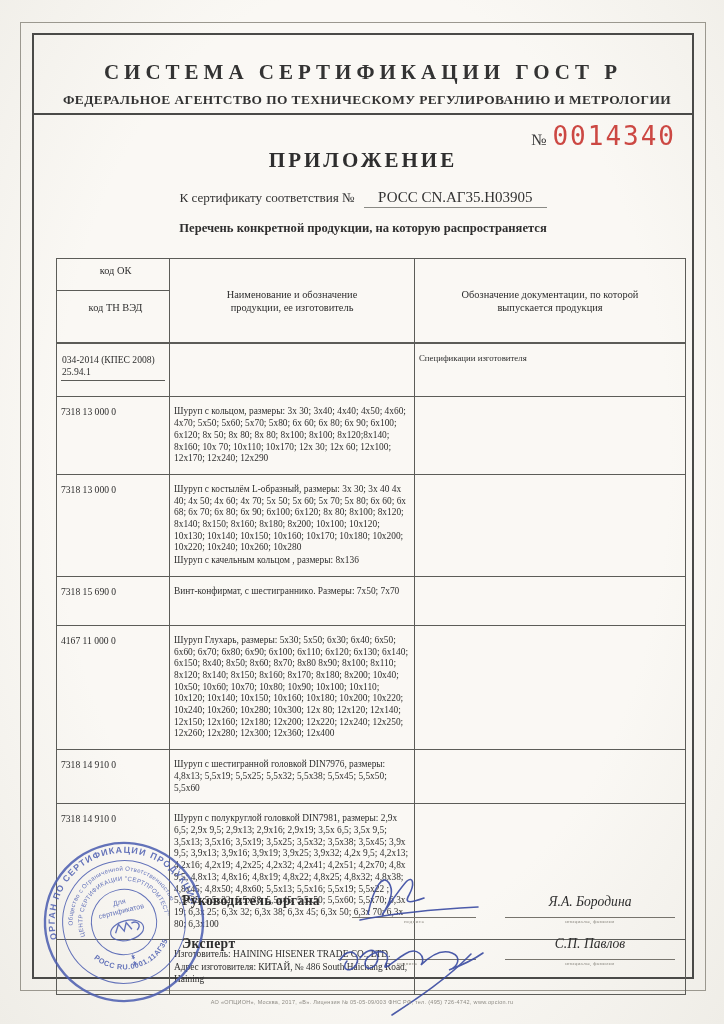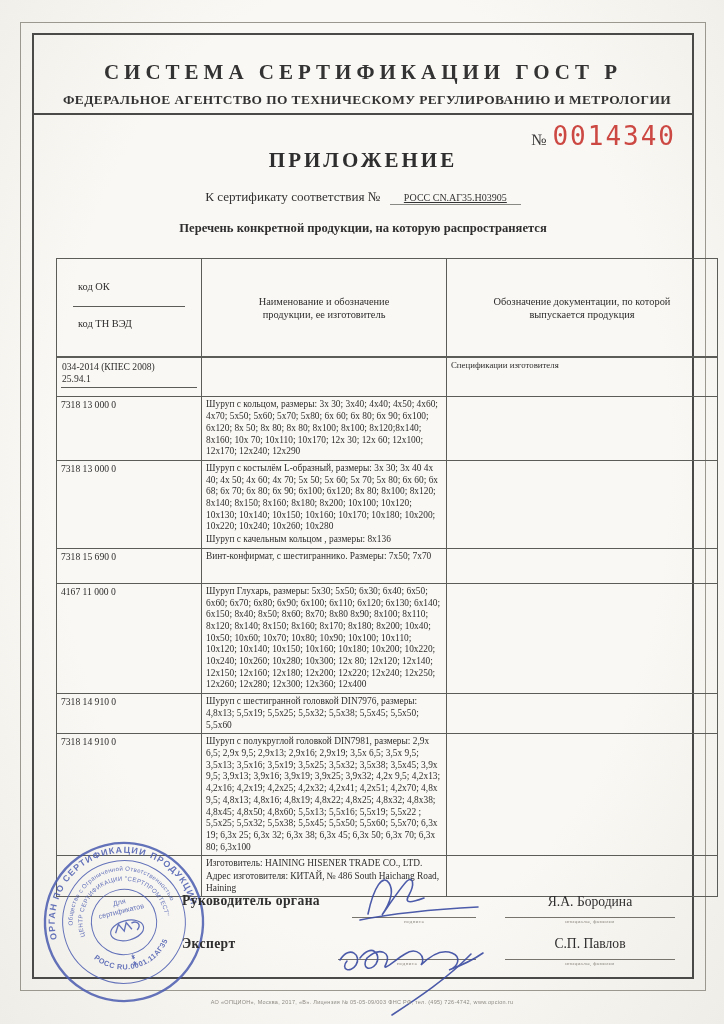--- a/index.html
+++ b/index.html
@@ -12,42 +12,42 @@
              font-size:21px;font-weight:bold;letter-spacing:5px;color:#333;}
   .hdr-sub{position:absolute;left:40px;right:30px;top:92px;text-align:center;
            font-size:13.4px;font-weight:bold;letter-spacing:0.4px;color:#333;}
   .hdr-rule{position:absolute;left:32px;right:30px;top:113px;height:2px;background:#4a4a48;}
   .serial{position:absolute;top:121px;right:48px;font-size:17px;color:#444;}
   .serial .no{font-size:16px;color:#3a3a3a;margin-right:6px;}
   .serial .digits{font-family:"DejaVu Sans Mono",monospace;font-size:26px;letter-spacing:2px;color:#cc4843;}
   .app-title{position:absolute;left:40px;right:38px;top:148px;text-align:center;
              font-size:21px;font-weight:bold;letter-spacing:3px;color:#2e2e2e;}
   .cert-line{position:absolute;left:40px;right:38px;top:189px;text-align:center;font-size:13.2px;color:#333;}
-  .cert-num{display:inline-block;border-bottom:1px solid #8a8a85;padding:0 14px 1px 14px;margin-left:6px;font-size:10px;text-decoration:underline;}
+  .cert-num{display:inline-block;border-bottom:1px solid #8a8a85;padding:0 14px 1px 14px;margin-left:6px;font-size:15px;}
   .desc{position:absolute;left:40px;right:38px;top:220px;text-align:center;
         font-size:12.6px;font-weight:bold;line-height:17px;color:#2e2e2e;}
   table.prod{position:absolute;left:56px;top:258px;border-collapse:collapse;table-layout:fixed;
              width:612px;font-size:9.4px;line-height:11.7px;color:#2e2e2e;border:1.5px solid #4c4c4a;}
-  table.prod td{border:1px solid #5c5c58;padding:2px 4px;vertical-align:top;overflow:hidden;}
+  table.prod td{border:1px solid #5c5c58;padding:9px 4px;vertical-align:top;overflow:hidden;}
   .c1{width:112px;} .c2{width:236px;} .c3{width:262px;}
   tr.thead td{height:65px;font-size:10.4px;line-height:13px;text-align:center;vertical-align:middle;border-bottom-width:2px;}
-  tr.thead td.c1{padding:16px;text-align:left;vertical-align:top;font-family:Liberation Serif, serif;}
+  tr.thead td.c1{padding:0;text-align:center;vertical-align:top;font-family:Liberation Serif, serif;}
   .hcell-top{height:32px;border-bottom:1px solid #5c5c58;padding:5px 0 0 5px;box-sizing:border-box;}
   .hcell-bot{height:33px;padding:10px 0 0 5px;box-sizing:border-box;}
   td.codecell{vertical-align:middle;font-size:9.6px;padding-left:4px;margin-left:12px;}
   td.namecell{vertical-align:top;}
   .code-block{border-bottom:1px solid #5c5c58;padding:1px 0 3px 1px;margin-bottom:6px;}
   tr.rowA td{height:32px;}
   td.doccell{font-size:8.8px;vertical-align:middle;padding-left:6px;}
   .nm2{margin-top:1px;}
   
   .role{position:absolute;font-size:13.6px;font-weight:bold;color:#2e2e2e;letter-spacing:0.4px;}
   .sigline{position:absolute;border-top:1px solid #77746d;}
   .caption{position:absolute;font-size:5px;color:#8a877f;text-align:center;letter-spacing:0.4px;}
-  .pname{position:absolute;font-size:13.6px;color:#2e2e2e;text-align:center;}
+  .pname{position:absolute;font-size:13.6px;color:#2e2e2e;text-align:center;font-style:italic;}
   .stamp-wrap{position:absolute;left:40px;top:838px;width:168px;height:168px;transform:rotate(-14deg);opacity:0.85;}
   .sig-overlay{position:absolute;left:330px;top:858px;}
   .footer{position:absolute;left:0;right:0;top:999px;text-align:center;font-size:5.5px;color:#8d8a83;
           font-family:"Liberation Sans",sans-serif;letter-spacing:0.3px;}
 </style>
 </head>
 <body>
 
 <div class="page">
   <div class="frame-outer"></div>

